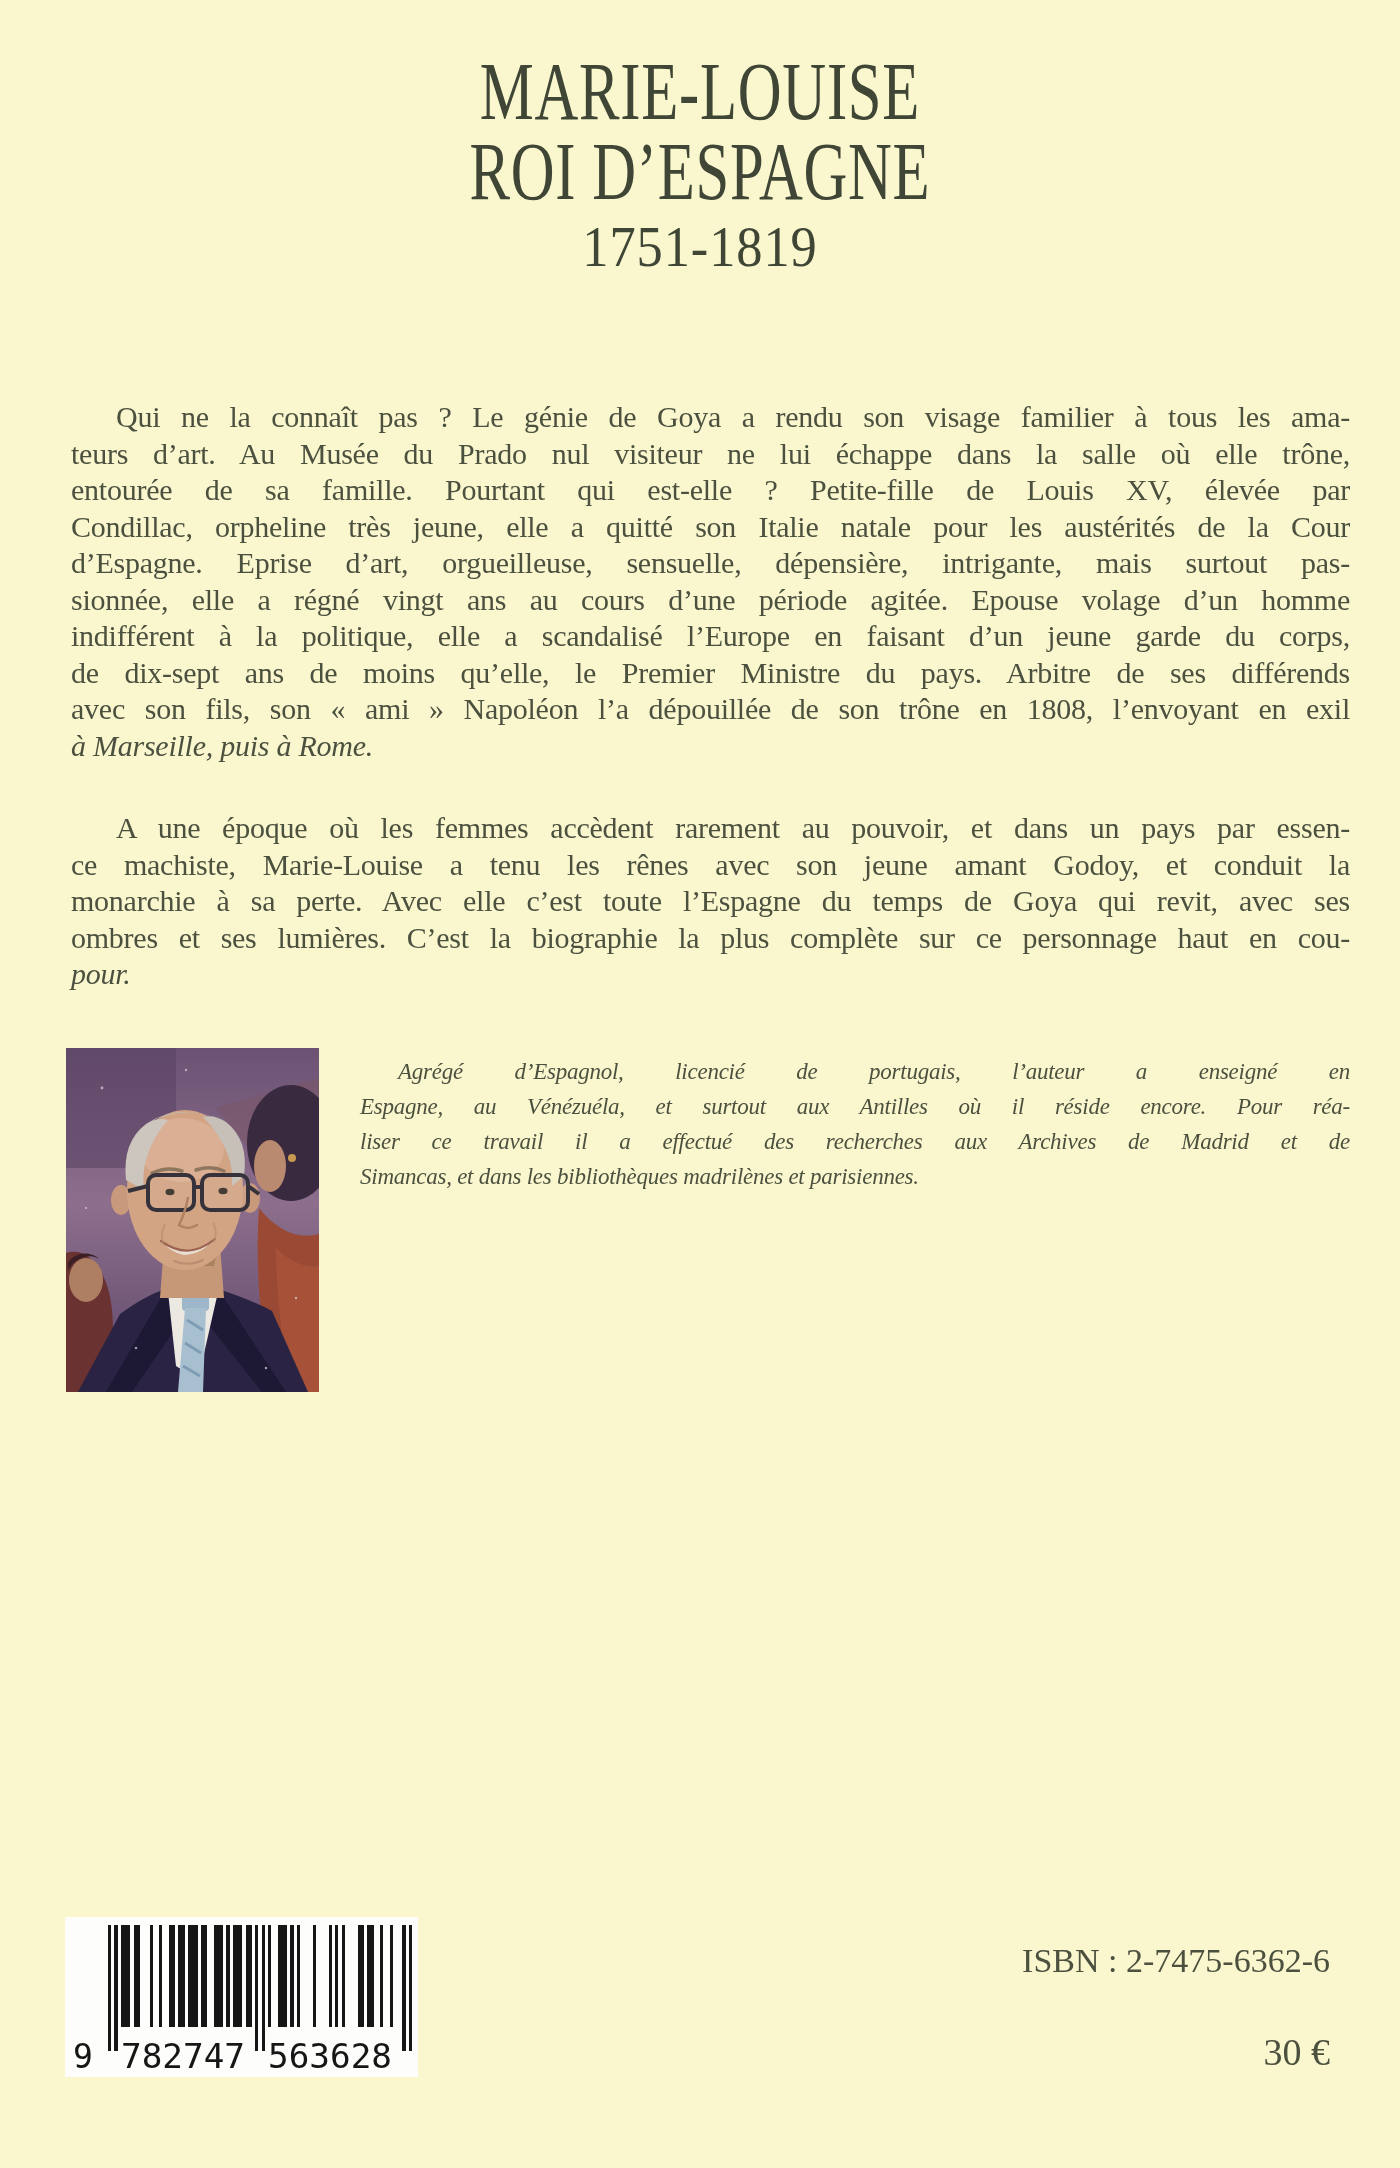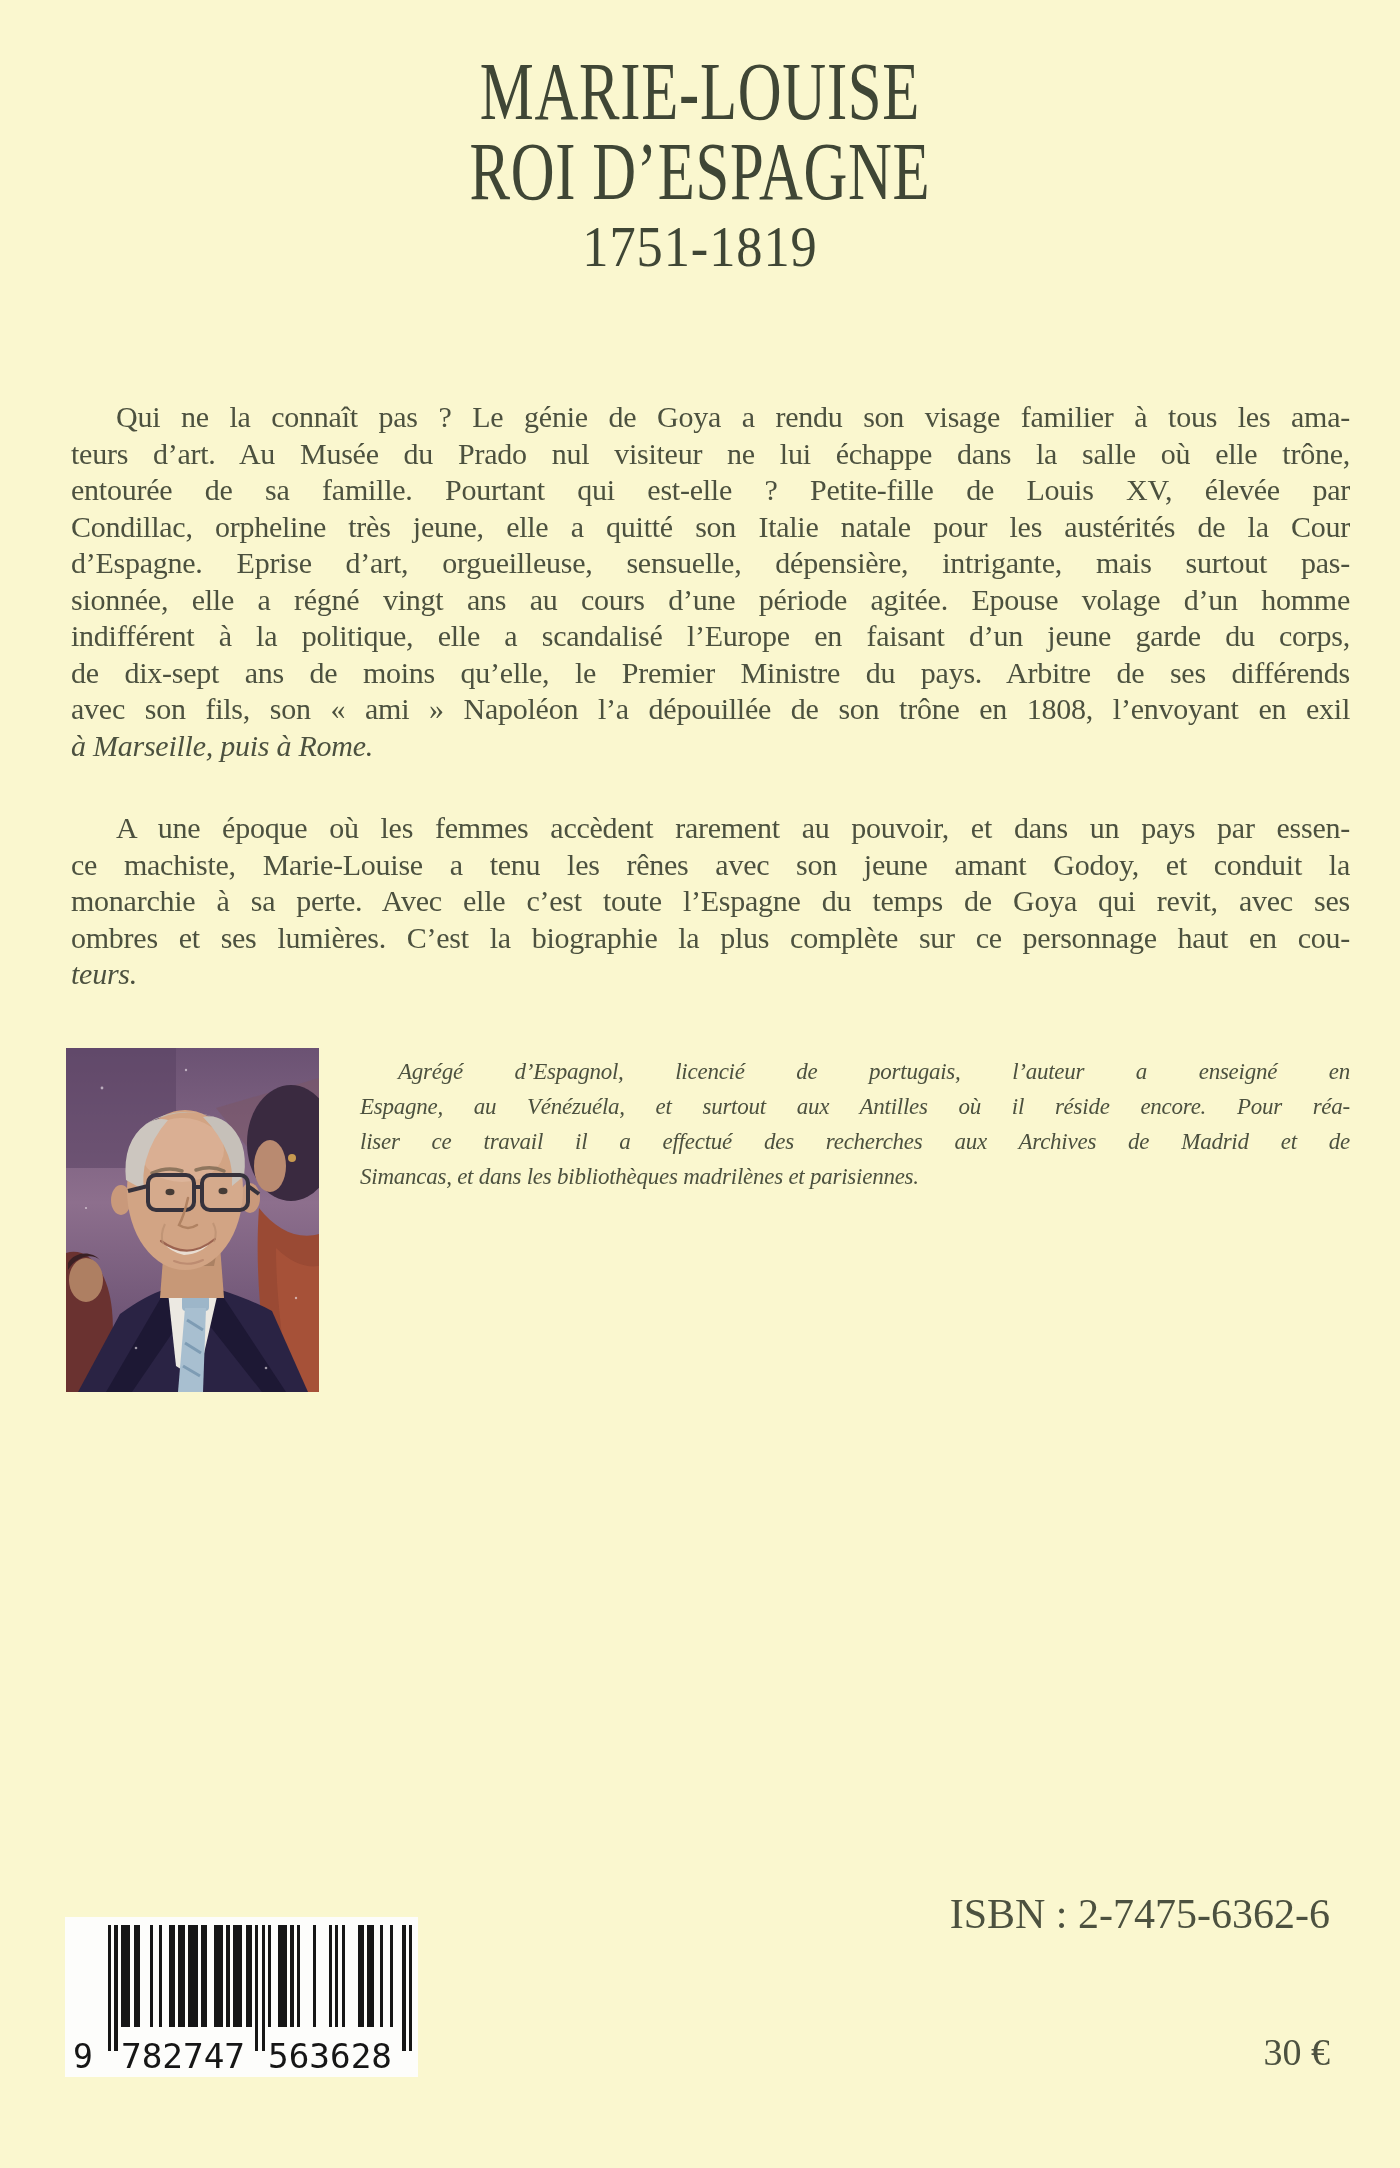--- a/index.html
+++ b/index.html
@@ -39,21 +39,21 @@
   .bio .jline:first-of-type{padding-left:38px;}
   .bio .jline:last-of-type{text-align-last:left;}
 
   
   .barcode-box{position:absolute;left:65px;top:1917px;width:353px;height:160px;
                background:var(--barcode-bg);}
   .bc-digit,.bc-digits{font-family:"DejaVu Sans Mono",monospace;font-size:33px;
                        fill:var(--barcode-ink);}
 
   
-  .isbn{position:absolute;right:70px;top:1890px;font-size:42px;color:var(--ink);}
+  .isbn{position:absolute;right:70px;top:1942px;font-size:34px;color:var(--ink);}
   .price{position:absolute;right:70px;top:2030px;font-size:38px;color:var(--ink);}
 </style>
 </head>
 <body>
 
 <div class="cover">
 
   <header class="title-block">
     <div class="title-line">MARIE-LOUISE</div>
     <div class="title-line">ROI D’ESPAGNE</div>
@@ -73,21 +73,21 @@
         <div class="jline">de dix-sept ans de moins qu’elle, le Premier Ministre du pays. Arbitre de ses différends</div>
         <div class="jline">avec son fils, son « ami » Napoléon l’a dépouillée de son trône en 1808, l’envoyant en exil</div>
         <div class="jline">à Marseille, puis à Rome.</div>
       </div>
     <div class="para para2">
 
     <div class="jline">A une époque où les femmes accèdent rarement au pouvoir, et dans un pays par essen-</div>
         <div class="jline">ce machiste, Marie-Louise a tenu les rênes avec son jeune amant Godoy, et conduit la</div>
         <div class="jline">monarchie à sa perte. Avec elle c’est toute l’Espagne du temps de Goya qui revit, avec ses</div>
         <div class="jline">ombres et ses lumières. C’est la biographie la plus complète sur ce personnage haut en cou-</div>
-        <div class="jline">teurs.</div>
+        <div class="jline">pour.</div>
       </div>
   </section>
 
   <figure class="author-photo">
     <svg viewBox="0 0 253 344" preserveAspectRatio="none">
       <defs>
         <linearGradient id="bgGrad" x1="0" y1="0" x2="0" y2="1">
           <stop offset="0" stop-color="#6b5273"></stop>
           <stop offset="0.45" stop-color="#8d6f8d"></stop>
           <stop offset="1" stop-color="#5d4668"></stop>

